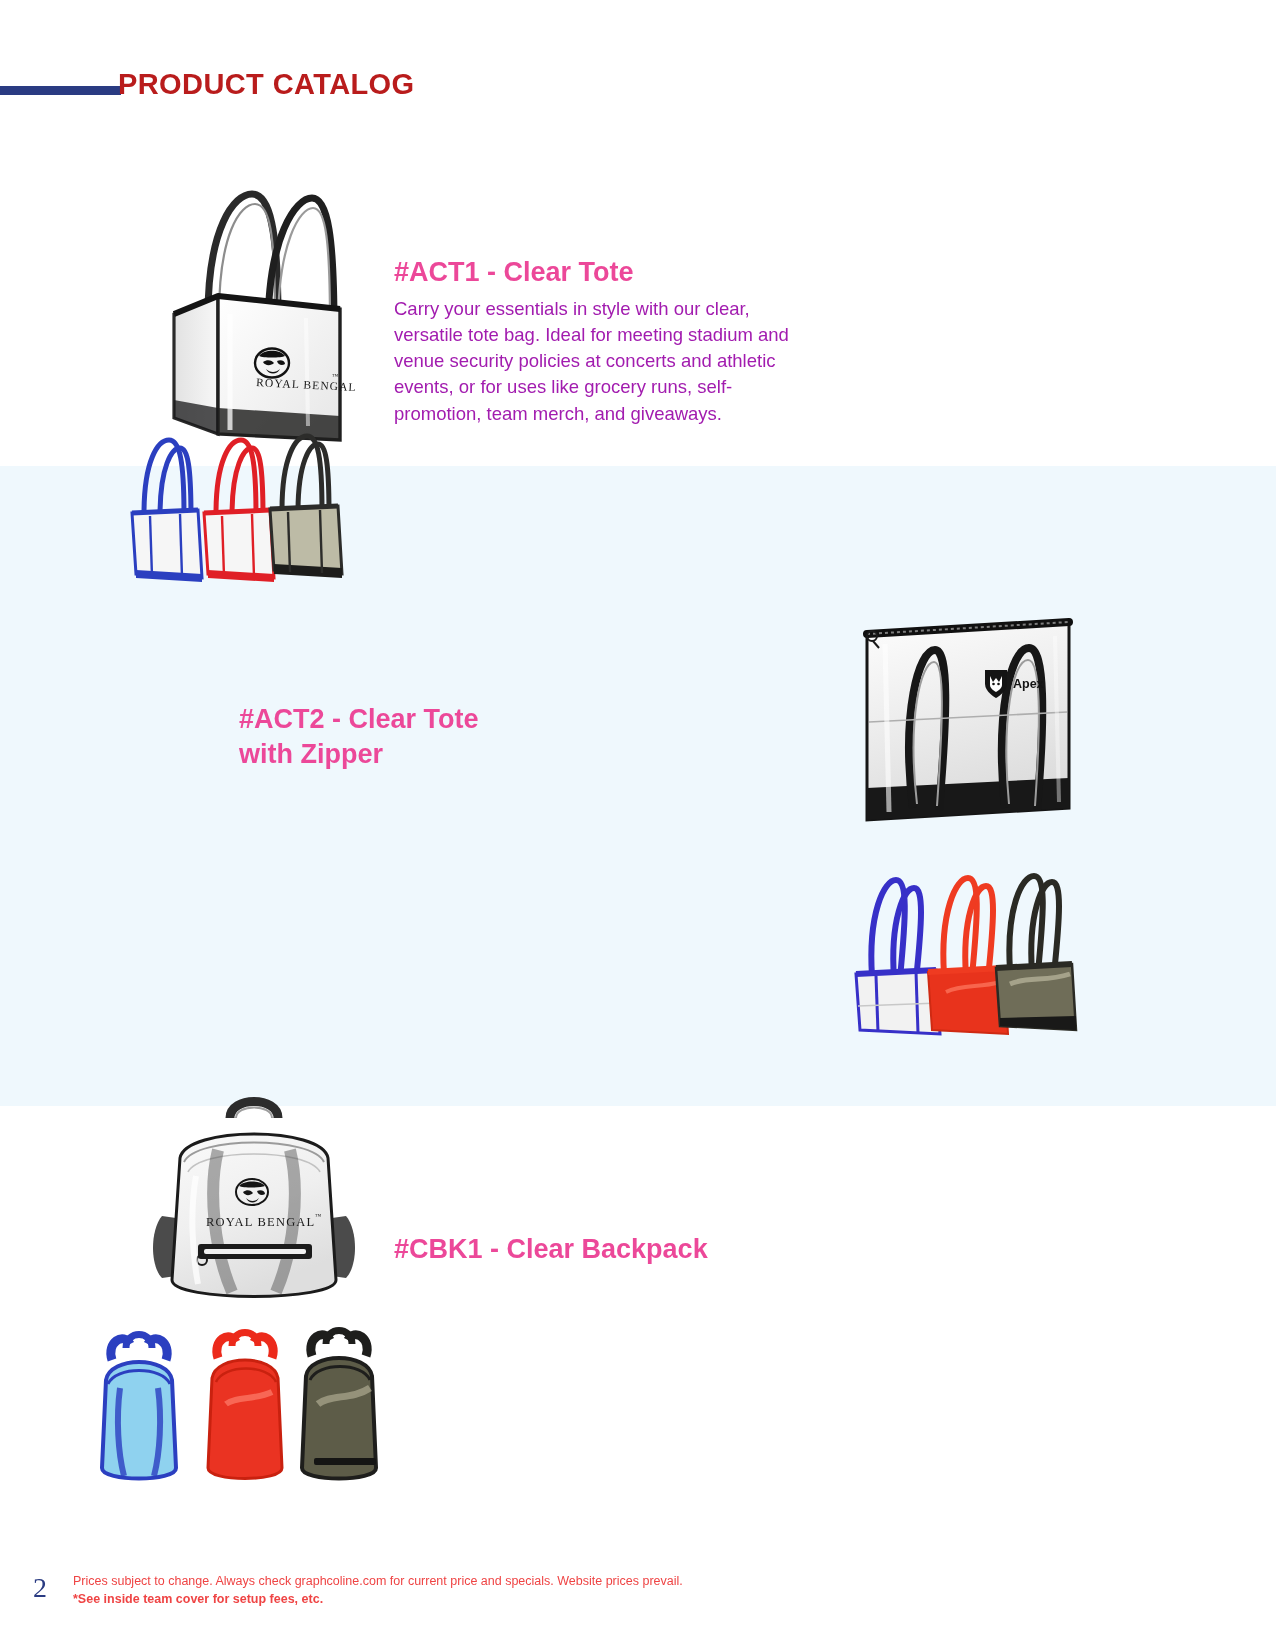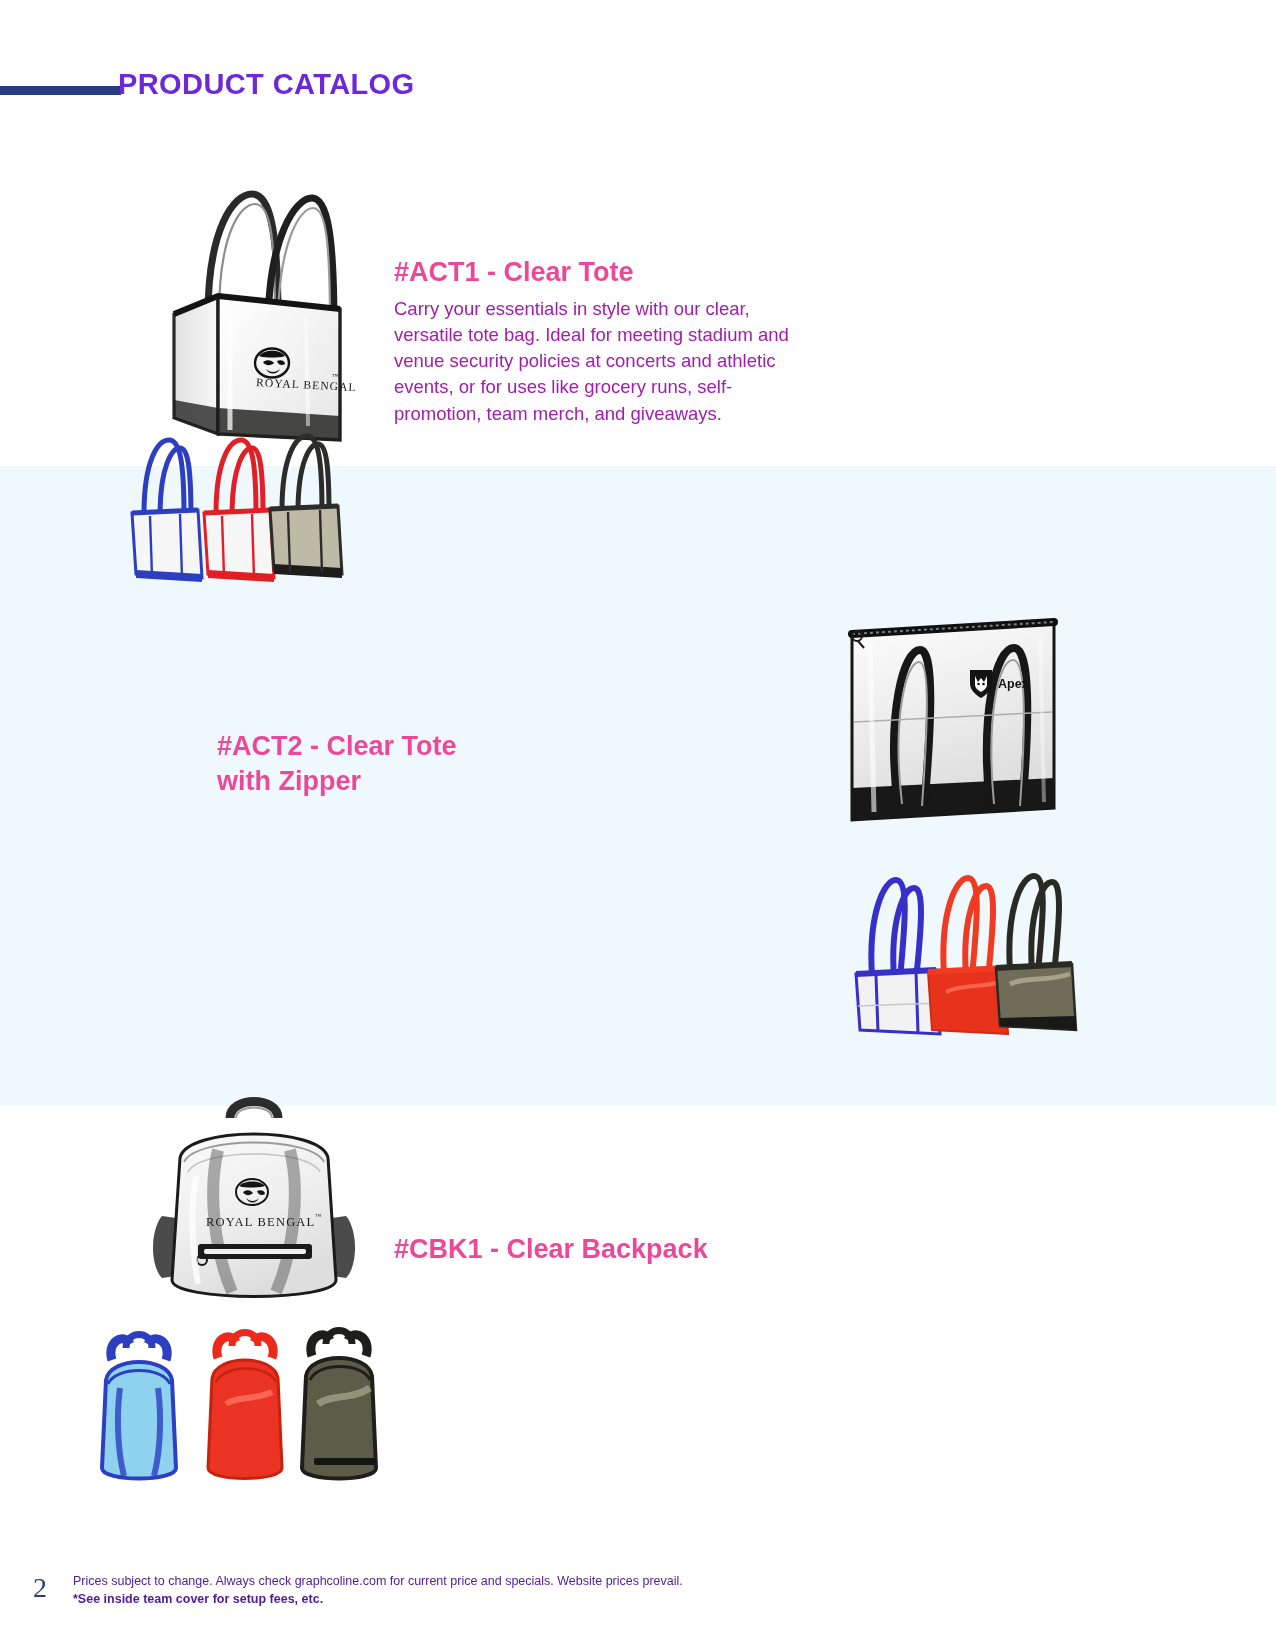--- a/index.html
+++ b/index.html
@@ -30,21 +30,21 @@
     width: 121px;
     height: 9px;
     background: #2a3b82;
   }
   .header-title {
     position: absolute;
     left: 118px;
     top: 0;
     font-size: 29px;
     font-weight: bold;
-    color: #6d28d9;
+    color: #b91c1c;
     letter-spacing: 0.4px;
     white-space: nowrap;
   }
 
   
   .tint-band {
     position: absolute;
     left: 0;
     top: 466px;
     width: 1276px;
@@ -69,21 +69,21 @@
     line-height: 1.42;
     margin: 0;
     white-space: pre-line;
   }
 
   
   #sec-act1-text { left: 394px; top: 255px; width: 400px; }
   #sec-act1-images { left: 120px; top: 168px; width: 260px; height: 440px; }
 
   
-  #sec-act2-text { left: 217px; top: 702px; width: 400px; margin-top: 27px; }
+  #sec-act2-text { left: 239px; top: 702px; width: 400px; }
   #sec-act2-images { left: 840px; top: 612px; width: 250px; height: 445px; }
 
   
   #sec-cbk1-text { left: 394px; top: 1232px; width: 430px; }
   #sec-cbk1-images { left: 90px; top: 1080px; width: 300px; height: 420px; }
 
   
   .footer { position: absolute; left: 0; top: 1568px; width: 1276px; height: 60px; }
   .footer-pagenum {
     position: absolute;
@@ -91,21 +91,21 @@
     top: 4px;
     font-size: 28px;
     color: #2a3b82;
     font-family: "Liberation Serif", serif;
   }
   .footer-lines {
     position: absolute;
     left: 73px;
     top: 4px;
     font-size: 12.5px;
-    color: #4c1d95;
+    color: #ef4444;
     line-height: 1.45;
   }
   .footer-line2 { font-weight: bold; }
 
   
   .img-wrap { position: absolute; }
   svg { display: block; }
 </style>
 </head>
 <body>
@@ -204,21 +204,21 @@
   <p class="prod-desc">Carry your essentials in style with our clear, versatile tote bag. Ideal for meeting stadium and venue security policies at concerts and athletic events, or for uses like grocery runs, self-promotion, team merch, and giveaways.</p>
 </div>
 
 <div class="product-section" id="sec-act2-text">
   <h2 class="prod-title">#ACT2 - Clear Tote
 with Zipper</h2>
 </div>
 
 <div class="product-section" id="sec-act2-images">
 
-  <div class="img-wrap" style="left:0; top:0;text-decoration:underline;">
+  <div class="img-wrap" style="left:15px; top:0;text-decoration:underline;">
     <svg width="240" height="240" viewBox="0 0 240 240">
       <defs>
         <linearGradient id="zBody" x1="0" y1="0" x2="0.3" y2="1">
           <stop offset="0%" stop-color="#fdfdfd"></stop>
           <stop offset="50%" stop-color="#ededed"></stop>
           <stop offset="100%" stop-color="#dcdcdc"></stop>
         </linearGradient>
       </defs>
 
       <polygon points="12,22 214,10 214,196 12,208" fill="url(#zBody)" stroke="#151515" stroke-width="3"></polygon>

